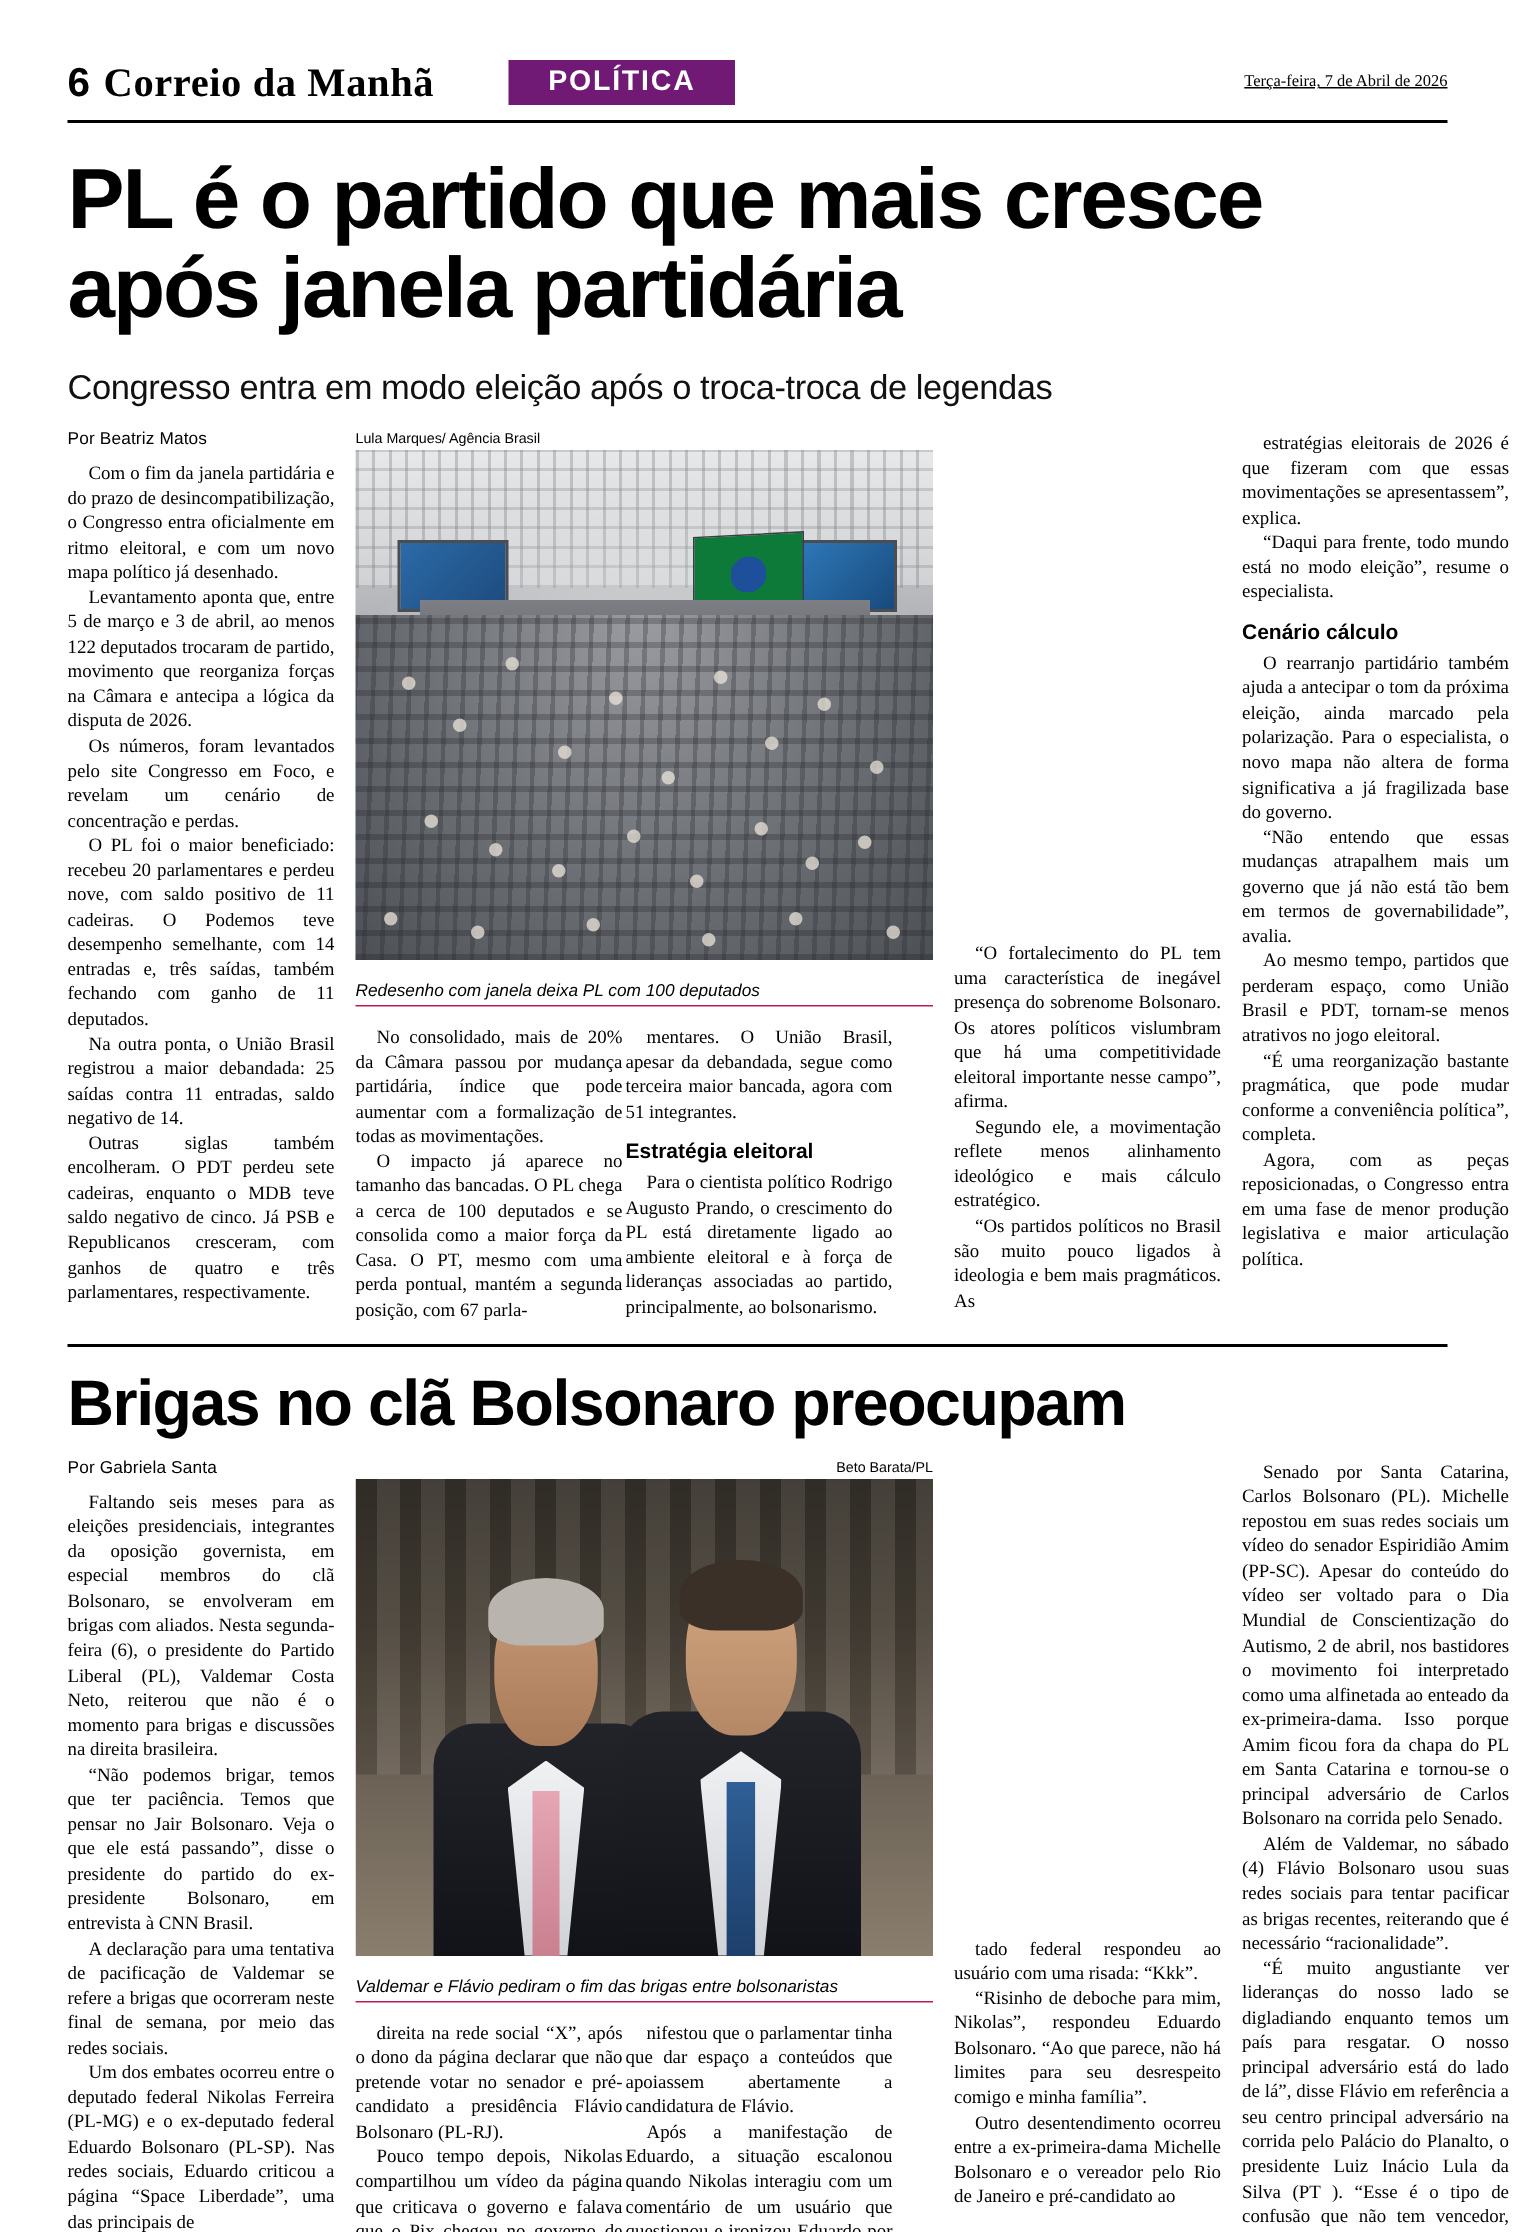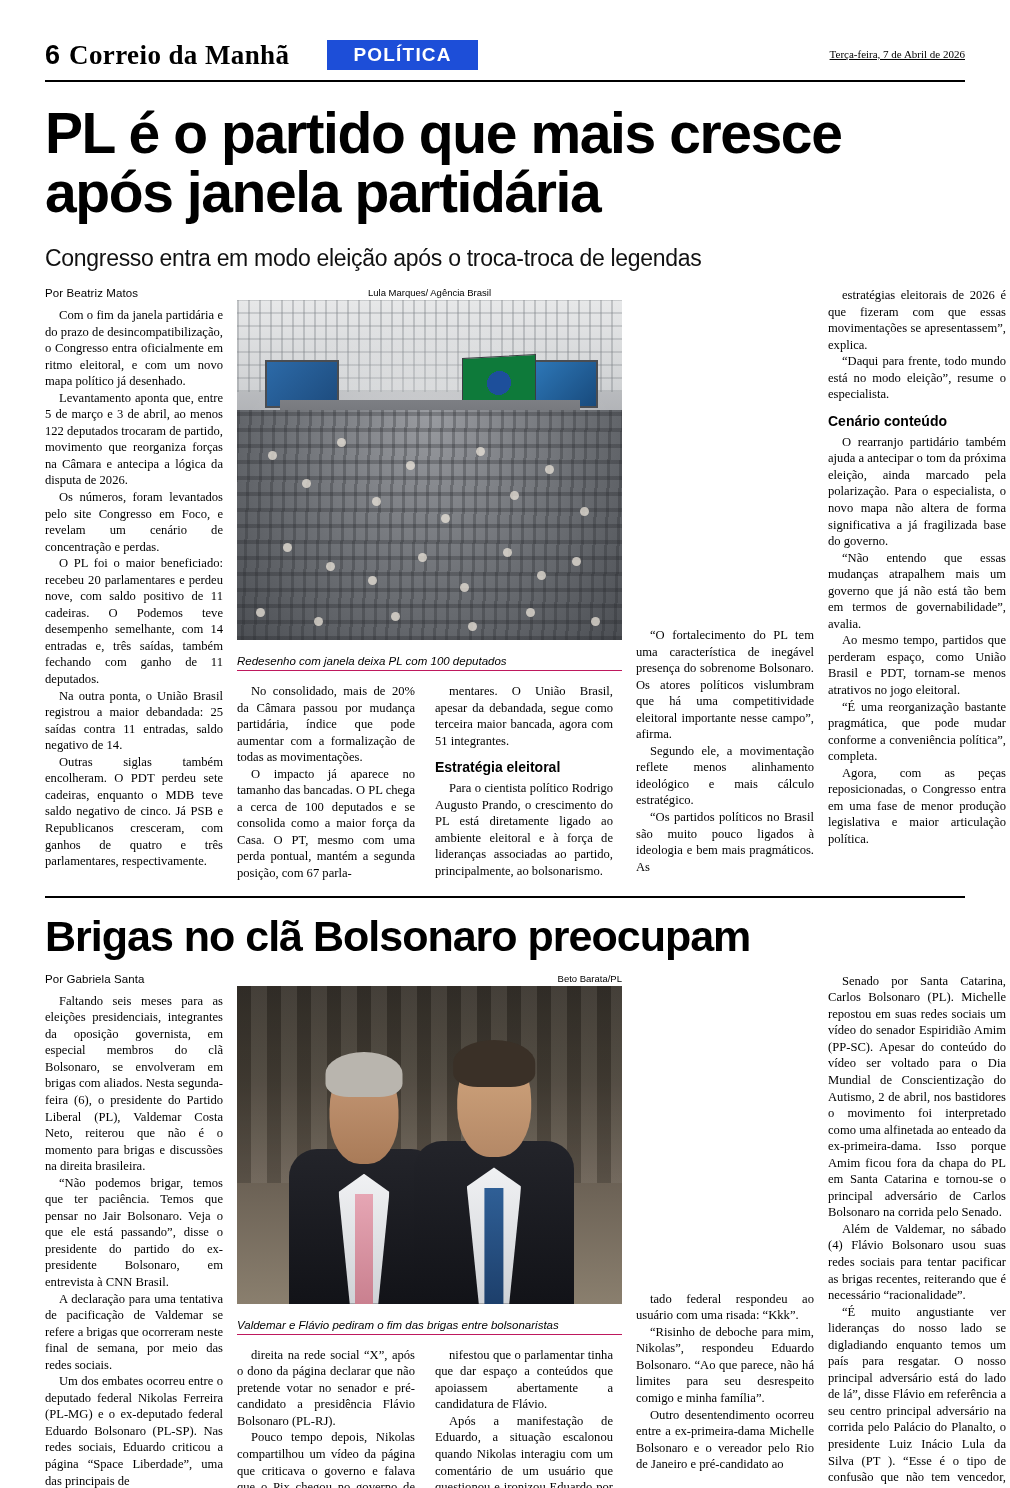--- a/index.html
+++ b/index.html
@@ -42,28 +42,28 @@
   }
   .paper-name {
     font-family: "Liberation Serif", serif;
     font-weight: bold;
     font-size: 27px;
     letter-spacing: 0.4px;
     line-height: 1;
     white-space: nowrap;
   }
   .section-tag {
-    background: #1d4ed8;
+    background: #701a75;
     color: #fff;
     font-family: "Liberation Sans", sans-serif;
     font-weight: bold;
     font-size: 19px;
     letter-spacing: 1.2px;
     padding: 5px 26px 6px 26px;
-    margin-left: 38px;
+    margin-left: 50px;
     line-height: 1;
   }
   .date {
     margin-left: auto;
     font-family: "Liberation Serif", serif;
     font-size: 11px;
     white-space: nowrap;
     padding-bottom: 2px;
     text-decoration: underline;
   }
@@ -108,42 +108,42 @@
     line-height: 1.315;
     text-align: justify;
     text-indent: 14px;
     margin: 0;
     hyphens: auto;
   }
   p.body.first { text-indent: 14px; }
   .photo-credit {
     font-family: "Liberation Sans", sans-serif;
     font-size: 9.5px;
-    text-align: center;
+    text-align: left;
     margin-bottom: 2px;
   }
   .photo {
     width: 100%;
     display: block;
     position: relative;
     overflow: hidden;
   }
   .caption {
     font-family: "Liberation Sans", sans-serif;
     font-style: italic;
     font-size: 11.5px;
     padding-top: 15px;
     padding-bottom: 3px;
     border-bottom: 1px solid #be185d;
     margin-bottom: 12px;
   }
   .subcols {
     display: grid;
     grid-template-columns: 178px 178px;
-    column-gap: 20px;
+    column-gap: 2px;
   }
   .crosshead {
     font-family: "Liberation Sans", sans-serif;
     font-weight: bold;
     font-size: 14px;
     margin: 10px 0 5px 0;
   }
 
   
   .rule-thick {
@@ -356,21 +356,21 @@
     <div class="col">
       <div style="height:340px"></div>
       <p class="body">“O fortalecimento do PL tem uma característica de inegável presença do sobrenome Bolsonaro. Os atores políticos vislumbram que há uma competitividade eleitoral importante nesse campo”, afirma.</p>
       <p class="body">Segundo ele, a movimentação reflete menos alinhamento ideológico e mais cálculo estratégico.</p>
       <p class="body">“Os partidos políticos no Brasil são muito pouco ligados à ideologia e bem mais pragmáticos. As</p>
     </div>
 
     <div class="col">
       <p class="body">estratégias eleitorais de 2026 é que fizeram com que essas movimentações se apresentassem”, explica.</p>
       <p class="body">“Daqui para frente, todo mundo está no modo eleição”, resume o especialista.</p>
-      <div class="crosshead">Cenário conteúdo</div>
+      <div class="crosshead">Cenário cálculo</div>
       <p class="body">O rearranjo partidário também ajuda a antecipar o tom da próxima eleição, ainda marcado pela polarização. Para o especialista, o novo mapa não altera de forma significativa a já fragilizada base do governo.</p>
       <p class="body">“Não entendo que essas mudanças atrapalhem mais um governo que já não está tão bem em termos de governabilidade”, avalia.</p>
       <p class="body">Ao mesmo tempo, partidos que perderam espaço, como União Brasil e PDT, tornam-se menos atrativos no jogo eleitoral.</p>
       <p class="body">“É uma reorganização bastante pragmática, que pode mudar conforme a conveniência política”, completa.</p>
       <p class="body">Agora, com as peças reposicionadas, o Congresso entra em uma fase de menor produção legislativa e maior articulação política.</p>
     </div>
   </div>
 
   <hr class="rule-thick">
 

